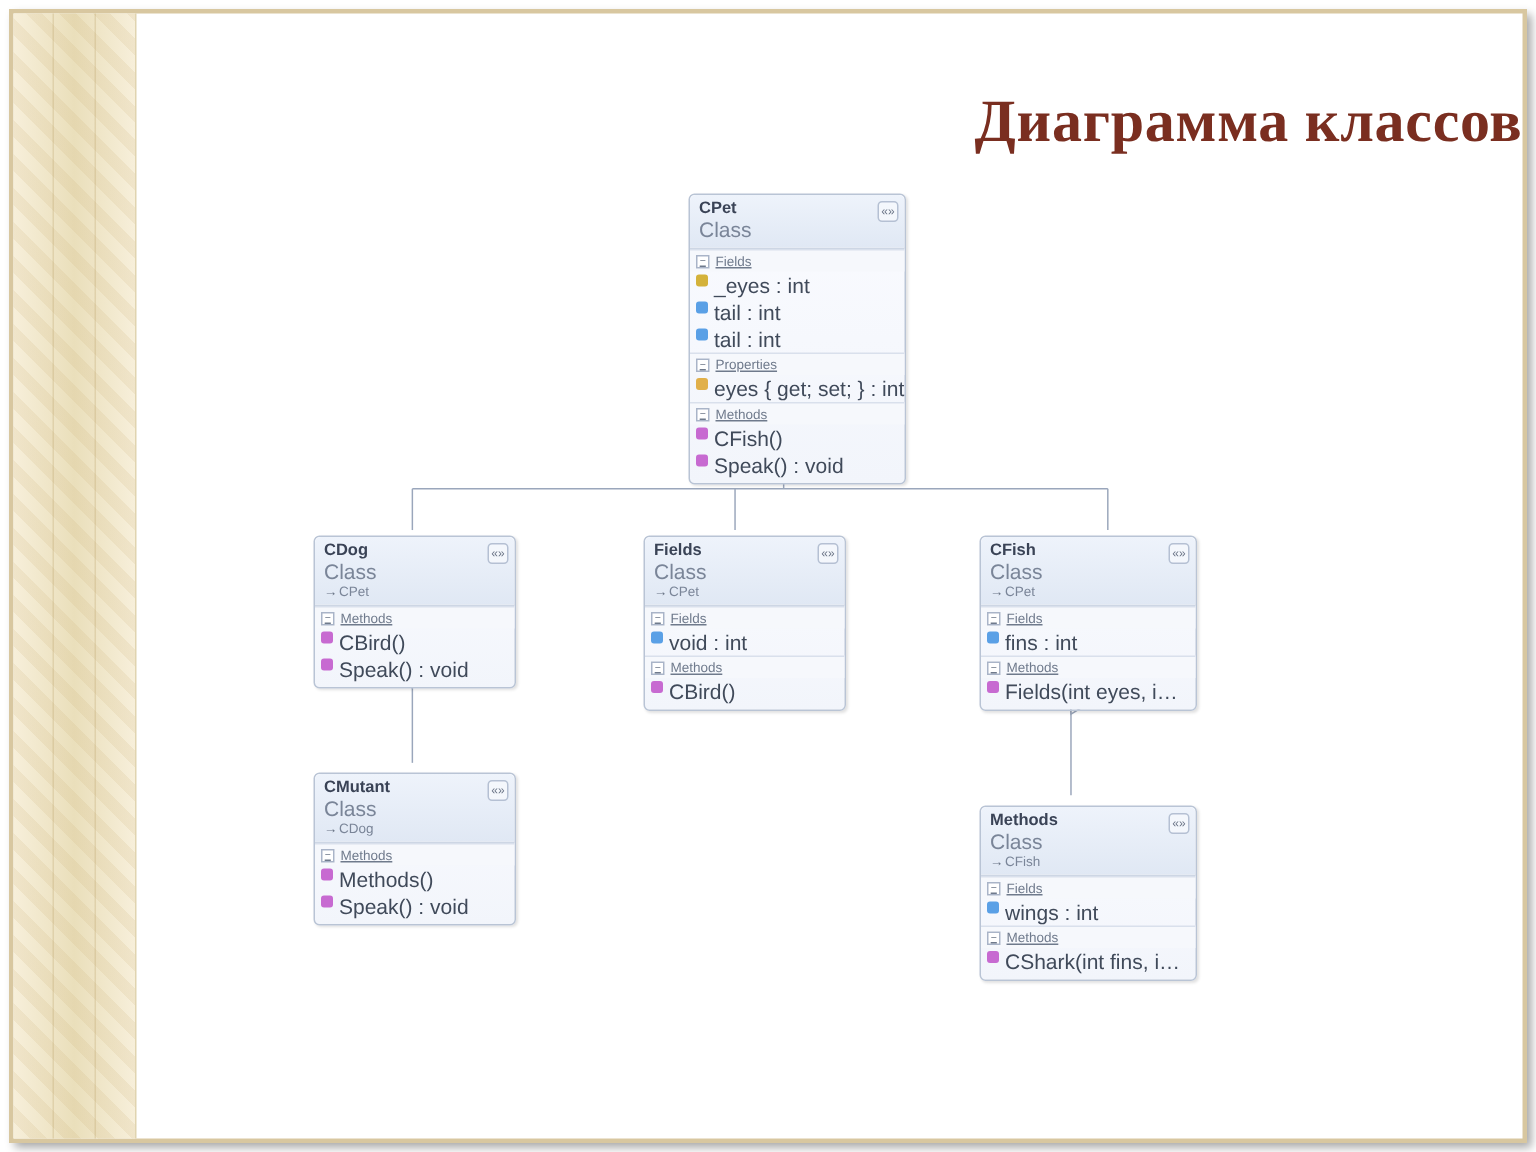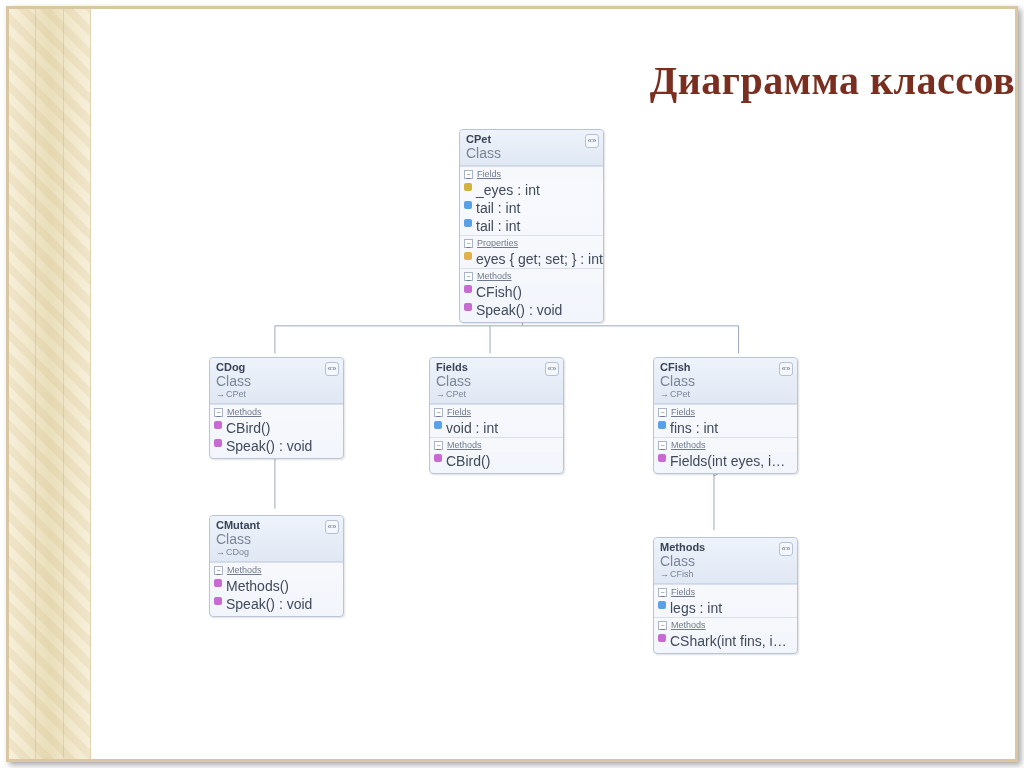--- a/index.html
+++ b/index.html
@@ -265,21 +265,21 @@
         <div class="collapse-chip">«»</div>
         <div class="name">Methods</div>
         <div class="kind">Class</div>
         <div class="base"><span class="arrow">→</span><span>CFish</span></div>
       </div>
       <div class="uml-body">
         <div class="section-label">
             <span class="box">−</span>
             <span>Fields</span>
           </div>
-        <div class="member"><span class="ico field"></span><span>legs : int</span></div>
+        <div class="member"><span class="ico field"></span><span>wings : int</span></div>
         <div class="section-label">
             <span class="box">−</span>
             <span>Methods</span>
           </div>
         <div class="member"><span class="ico method"></span><span>CShark(int fins, i…</span></div>
       </div>
     </div>
 
   </div>
 </div>

